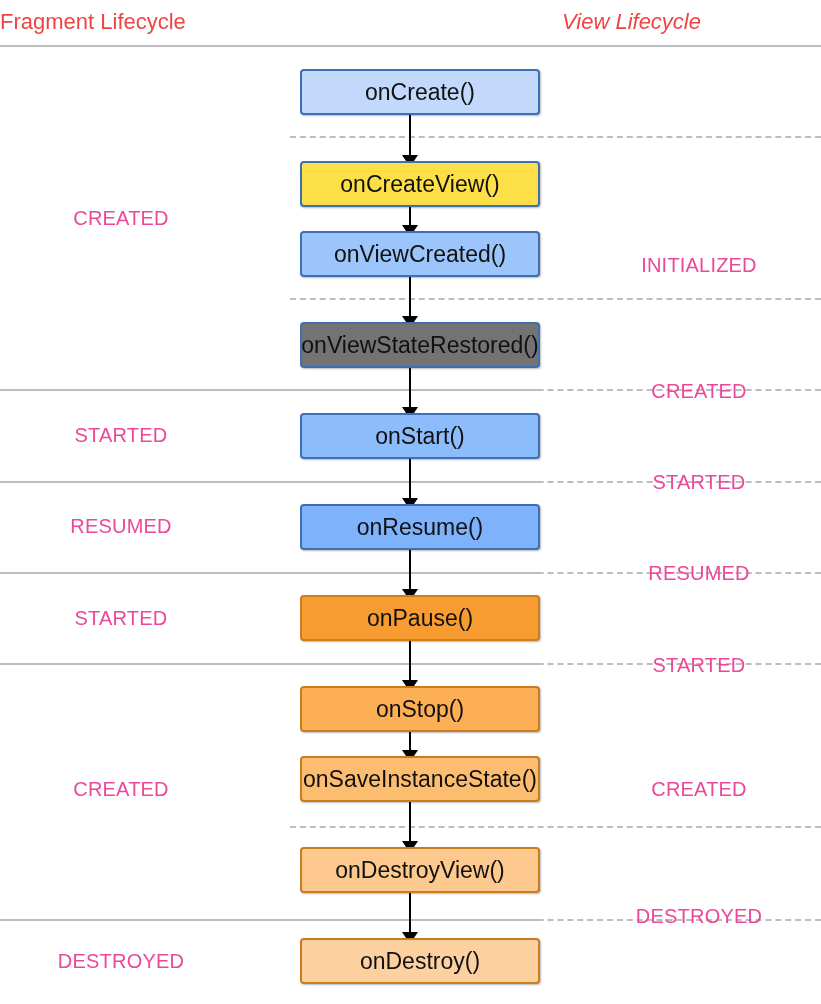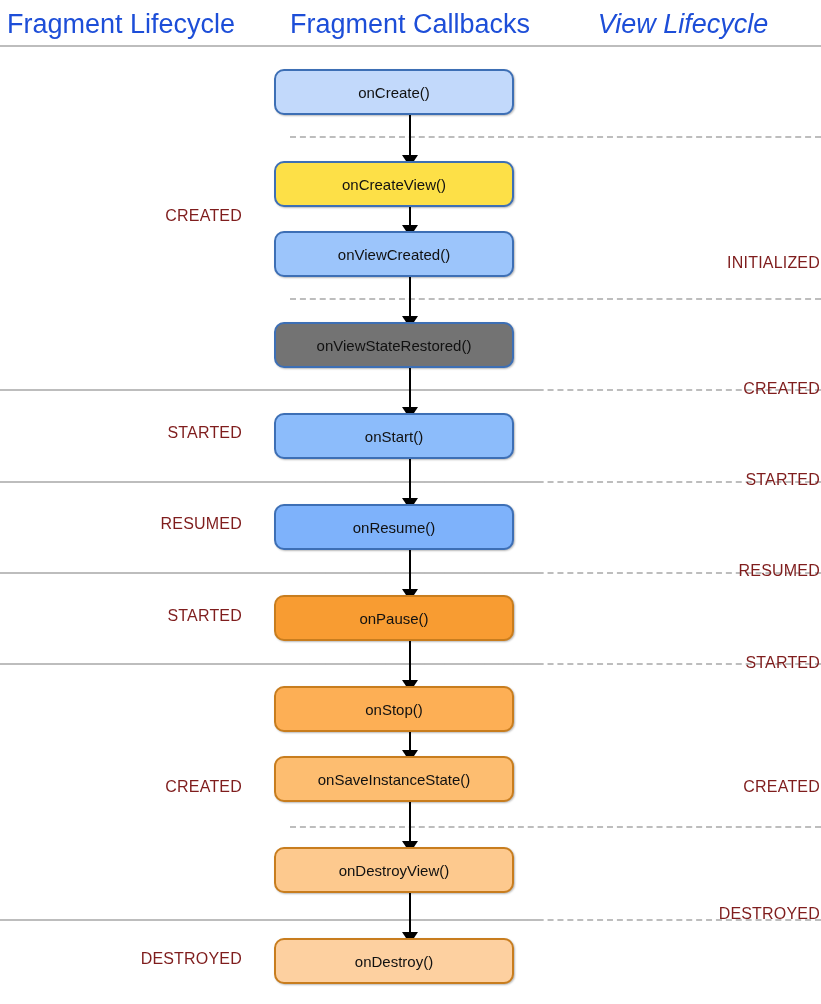--- a/index.html
+++ b/index.html
@@ -24,23 +24,22 @@
   .header-row {
     position: absolute;
     left: 0;
     top: 0;
     width: 821px;
     height: 45px;
   }
   .header-cell {
     position: absolute;
     top: 9px;
-    font-size: 27px;
-    color: #1d4ed8;
-    text-align: center;
+    font-size: 22px;
+    color: #ef4444;
     white-space: nowrap;
   }
   .header-cell.col-left   { left: 0px;   width: 242px; }
   .header-cell.col-mid    { left: 290px; width: 240px; }
   .header-cell.col-right  { left: 562px; width: 242px; font-style: italic; }
 
   .header-rule {
     position: absolute;
     left: 0;
     top: 45px;
@@ -61,42 +60,42 @@
     position: absolute;
     left: 290px;
     width: 531px;
     height: 0;
     border-top: 2px dashed #bdbdbd;
   }
 
   
   .state-label {
     position: absolute;
-    font-size: 16px;
-    color: #7f1d1d;
-    text-align: right;
+    font-size: 20px;
+    color: #ec4899;
+    text-align: center;
     white-space: nowrap;
     letter-spacing: 0.2px;
   }
   .state-label.left  { left: 0px;   width: 242px; }
   .state-label.right { left: 578px; width: 242px; margin-top: 47px; }
 
   
   .cb-box {
     position: absolute;
-    left: 274px;
+    left: 300px;
     width: 240px;
     height: 46px;
     box-sizing: border-box;
-    border-radius: 10px;
+    border-radius: 4px;
     border: 2px solid #3d6fb5;
     display: flex;
     align-items: center;
     justify-content: center;
-    font-size: 15px;
+    font-size: 23px;
     color: #111111;
     white-space: nowrap;
     box-shadow: 1px 1px 2px rgba(0,0,0,0.28);
   }
   .cb-box.orange { border-color: #c87d1e; }
 
   
   .arrow {
     position: absolute;
     left: 409px;
@@ -112,21 +111,20 @@
     border-top: 12px solid #000000;
   }
 </style>
 </head>
 <body>
 
 <div id="diagram">
 
   <div class="header-row">
     <div class="header-cell col-left">Fragment Lifecycle</div>
-    <div class="header-cell col-mid">Fragment Callbacks</div>
     <div class="header-cell col-right">View Lifecycle</div>
   </div>
   <div class="header-rule"></div>
 
   <div id="dividers-solid">
       <div class="div-solid" style="top: 389px;"></div>
       <div class="div-solid" style="top: 481px;"></div>
       <div class="div-solid" style="top: 572px;"></div>
       <div class="div-solid" style="top: 663px;"></div>
       <div class="div-solid" style="top: 919px;"></div>

